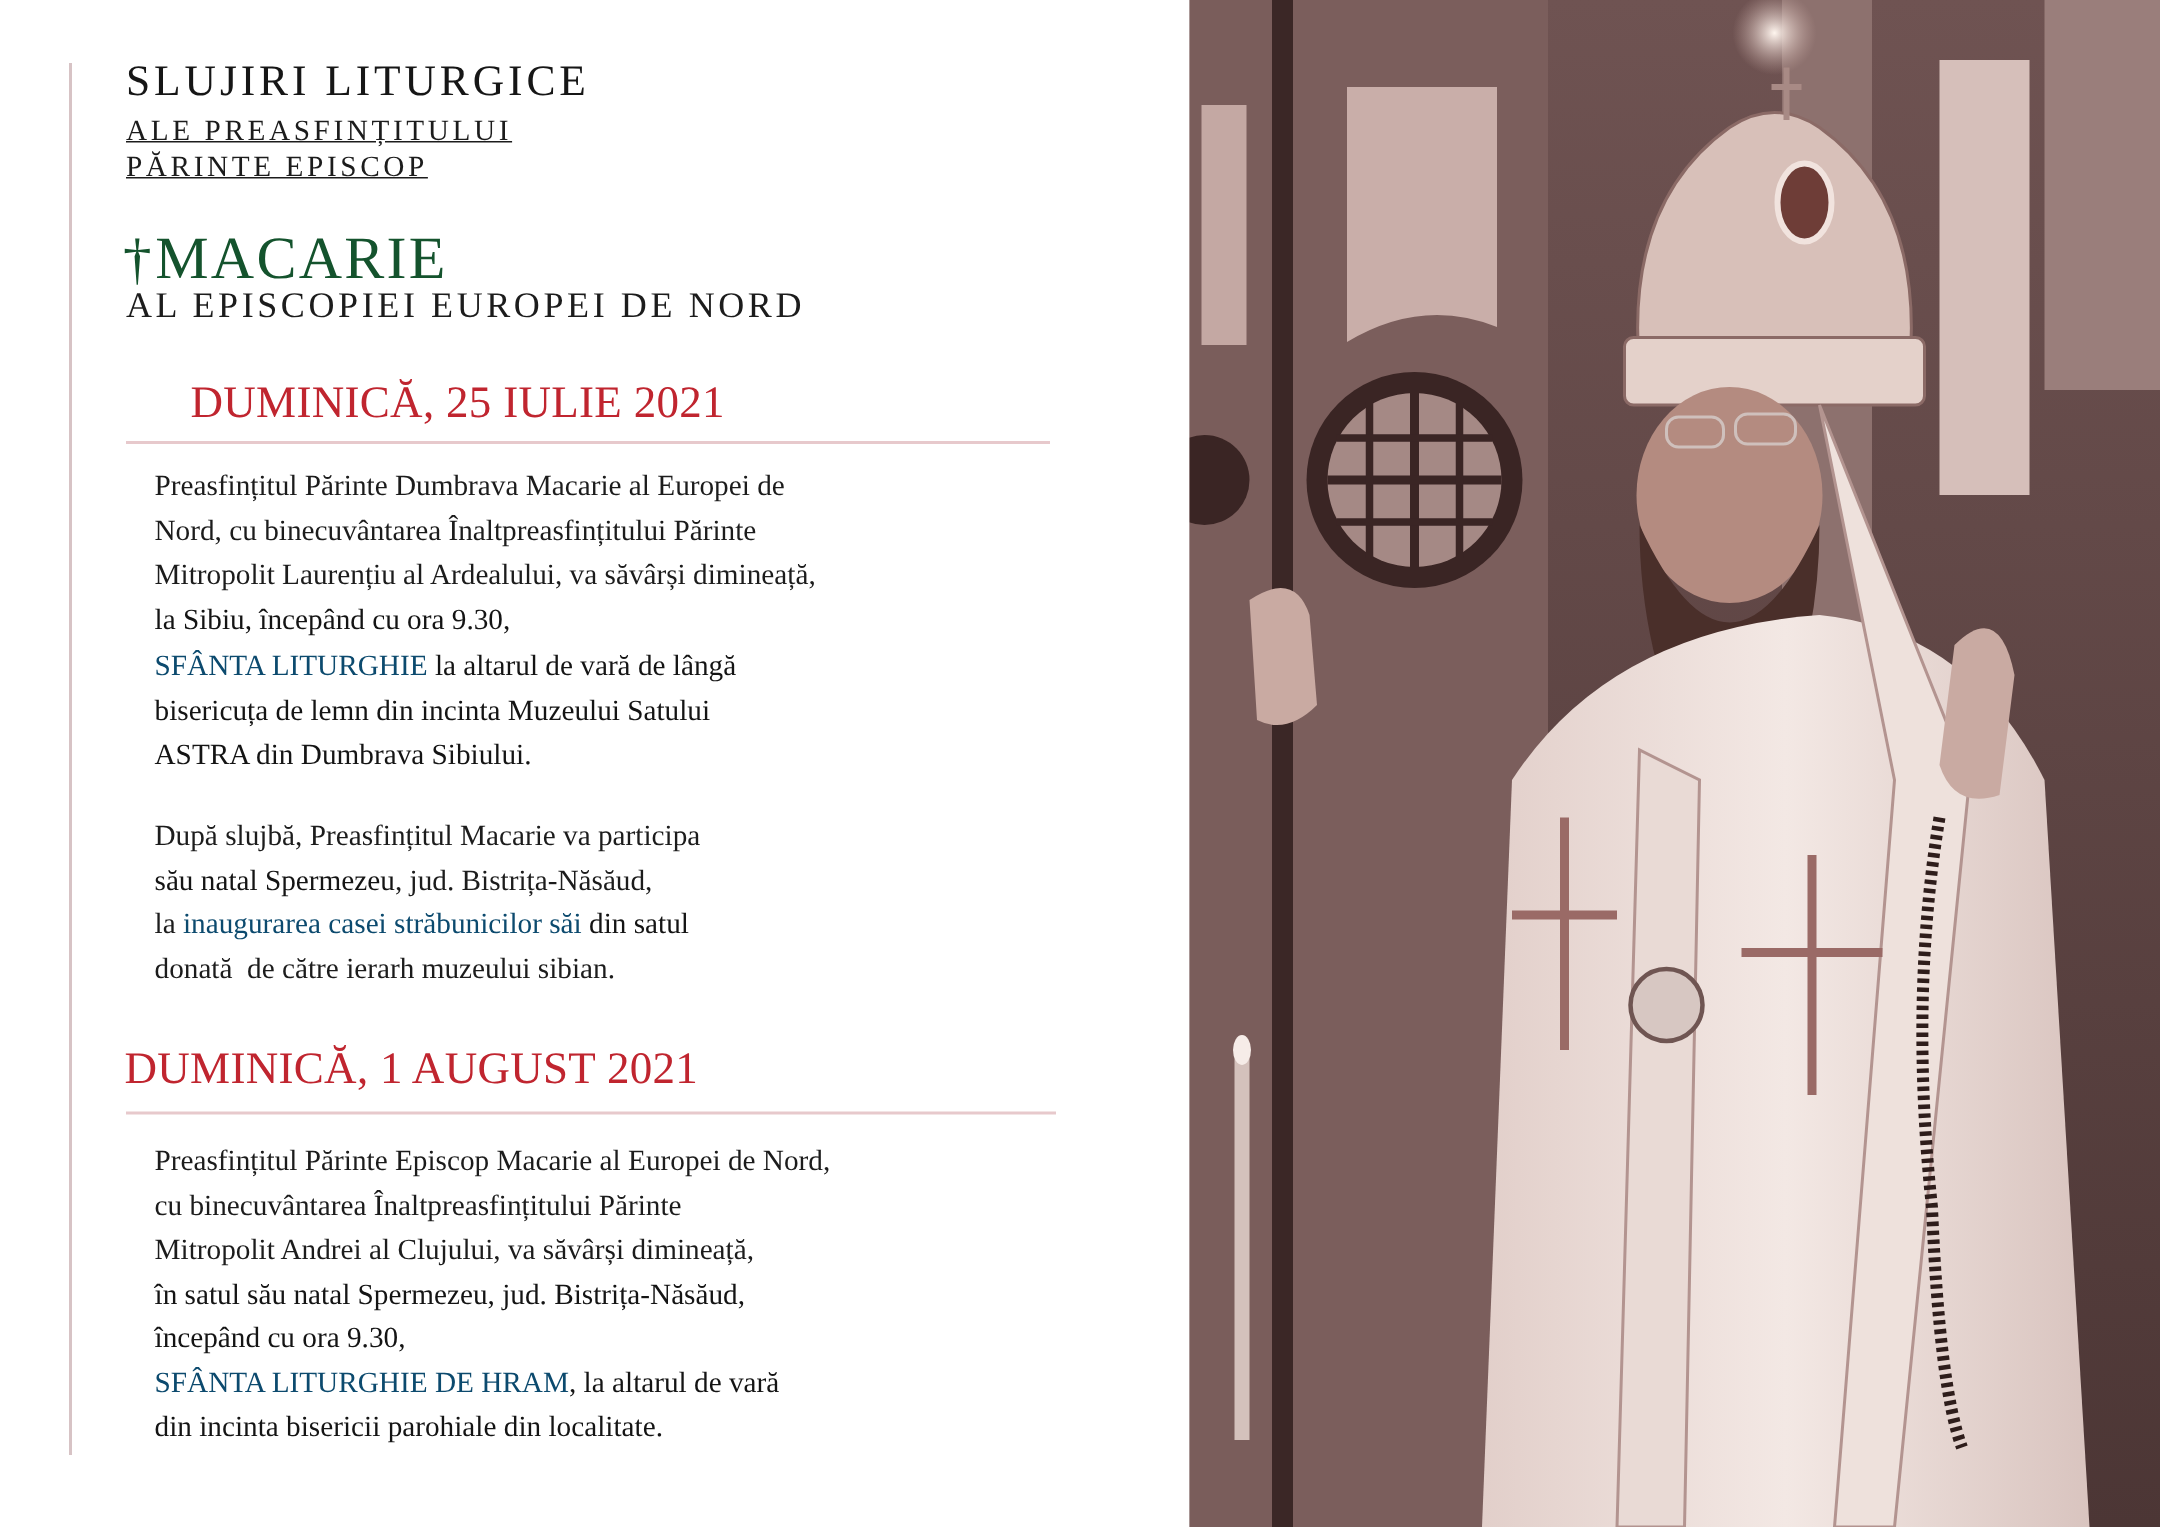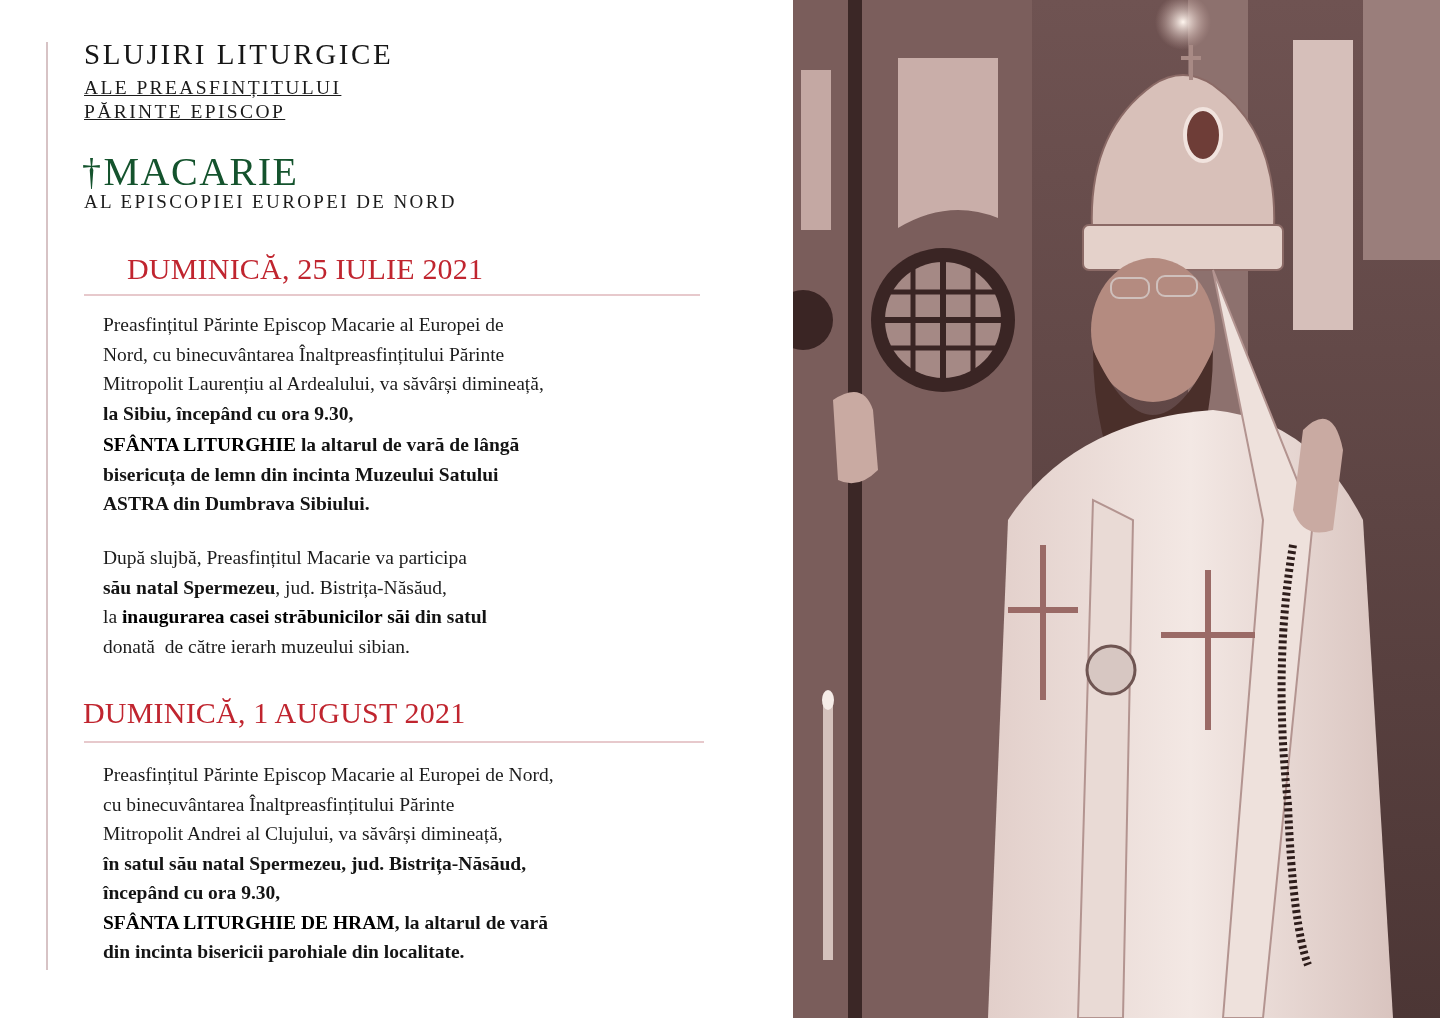--- a/index.html
+++ b/index.html
@@ -6,32 +6,32 @@
   html, body { width:1440px; height:1018px; background:#ffffff; overflow:hidden; }
   body { position:relative; font-family:"Liberation Serif", "DejaVu Serif", serif; color:#1a1a1a; }
 
   .left-panel { position:absolute; left:0; top:0; width:721px; height:1018px; background:#fff; }
   .vrule { position:absolute; left:46px; top:42px; width:2px; height:928px; background:#d7c3c5; }
 
   .hdr1 { position:absolute; left:84px; top:38px; font-size:29px; letter-spacing:2.6px; color:#161616; }
   .hdr2 { position:absolute; left:84px; top:76px; font-size:19.5px; letter-spacing:2.4px; line-height:24px; color:#1c1c1c;text-decoration:underline; }
   .name { position:absolute; left:82px; top:148px; font-size:40px; letter-spacing:1.5px; color:#14532d; }
   .name .cross { font-size:38px; margin-right:1px; }
-  .eparhie { position:absolute; left:84px; top:191px; font-size:19px; letter-spacing:2.4px; color:#1c1c1c; }
+  .eparhie { position:absolute; left:84px; top:191px; font-size:24px; letter-spacing:2.4px; color:#1c1c1c; }
 
   .date { position:absolute; left:83px; font-size:30px; color:#c0252f; letter-spacing:0.2px; }
   .date.d1 { top:252px;margin-left:44px; }
   .date.d2 { top:696px; }
   .divider { position:absolute; left:84px; height:2px; background:#e7c9cc; }
   .divider.l1 { top:294px; width:616px; }
   .divider.l2 { top:741px; width:620px; }
 
   .para { position:absolute; left:103px; font-size:19.5px; line-height:29.5px; color:#1c1c1c; white-space:nowrap; }
-  .para b { font-weight:bold; color:#141414; }
-  .para .red { color:#000000; }
+  .para b { font-weight:normal; color:#141414; }
+  .para .red { color:#0c4a6e; }
   .p1 { top:310px; }
   .p2 { top:543px; }
   .p3 { top:760px; }
 
   .photo { position:absolute; left:793px; top:0; width:647px; height:1018px; overflow:hidden; background:#7d5f5d; }
   .photo svg { display:block; }
 </style>
 </head>
 <body>
 
@@ -43,21 +43,21 @@
     <div>ALE PREASFINȚITULUI</div>
     <div>PĂRINTE EPISCOP</div>
   </div>
   <div class="name"><span class="cross">†</span><span>MACARIE</span></div>
   <div class="eparhie">AL EPISCOPIEI  EUROPEI DE NORD</div>
 
   <div class="date d1">DUMINICĂ, 25 IULIE 2021</div>
   <div class="divider l1"></div>
 
   <div class="para p1">
-    <div>Preasfințitul Părinte Episcop Macarie al Europei de</div>
+    <div>Preasfințitul Părinte Dumbrava Macarie al Europei de</div>
     <div>Nord, cu binecuvântarea Înaltpreasfințitului Părinte</div>
     <div>Mitropolit Laurențiu al Ardealului, va săvârși dimineață,</div>
     <div><b>la Sibiu, începând cu ora 9.30,</b></div>
     <div style="margin-top:2px"><b class="red">SFÂNTA LITURGHIE</b><b style="white-space:pre"> la altarul de vară de lângă</b></div>
     <div><b>bisericuța de lemn din incinta Muzeului Satului</b></div>
     <div><b>ASTRA din Dumbrava Sibiului.</b></div>
   </div>
 
   <div class="para p2">
     <div>După slujbă, Preasfințitul Macarie va participa</div>

